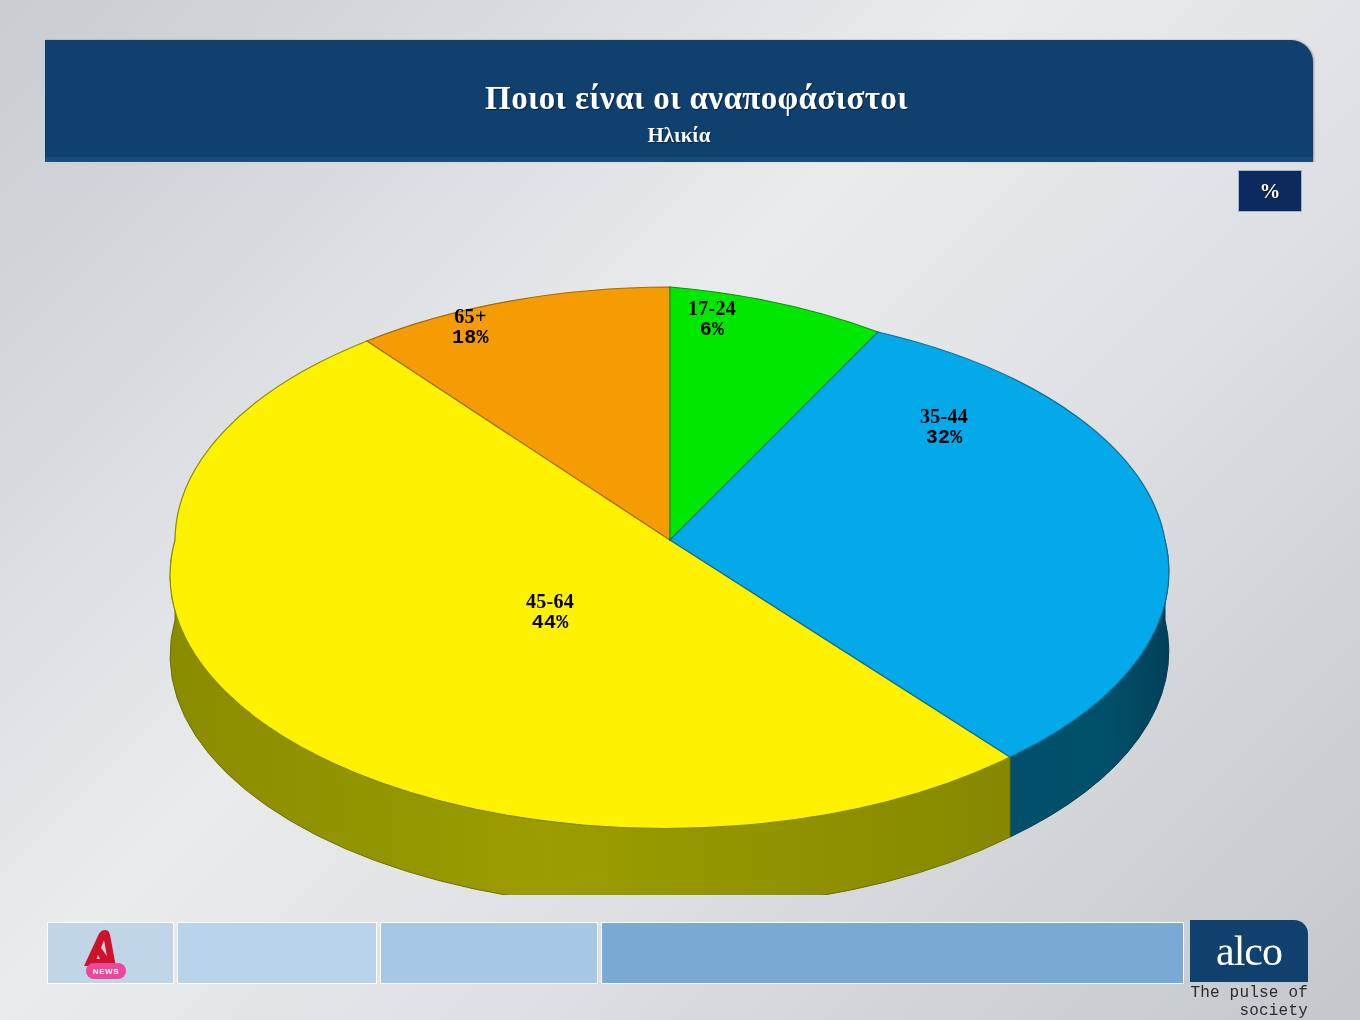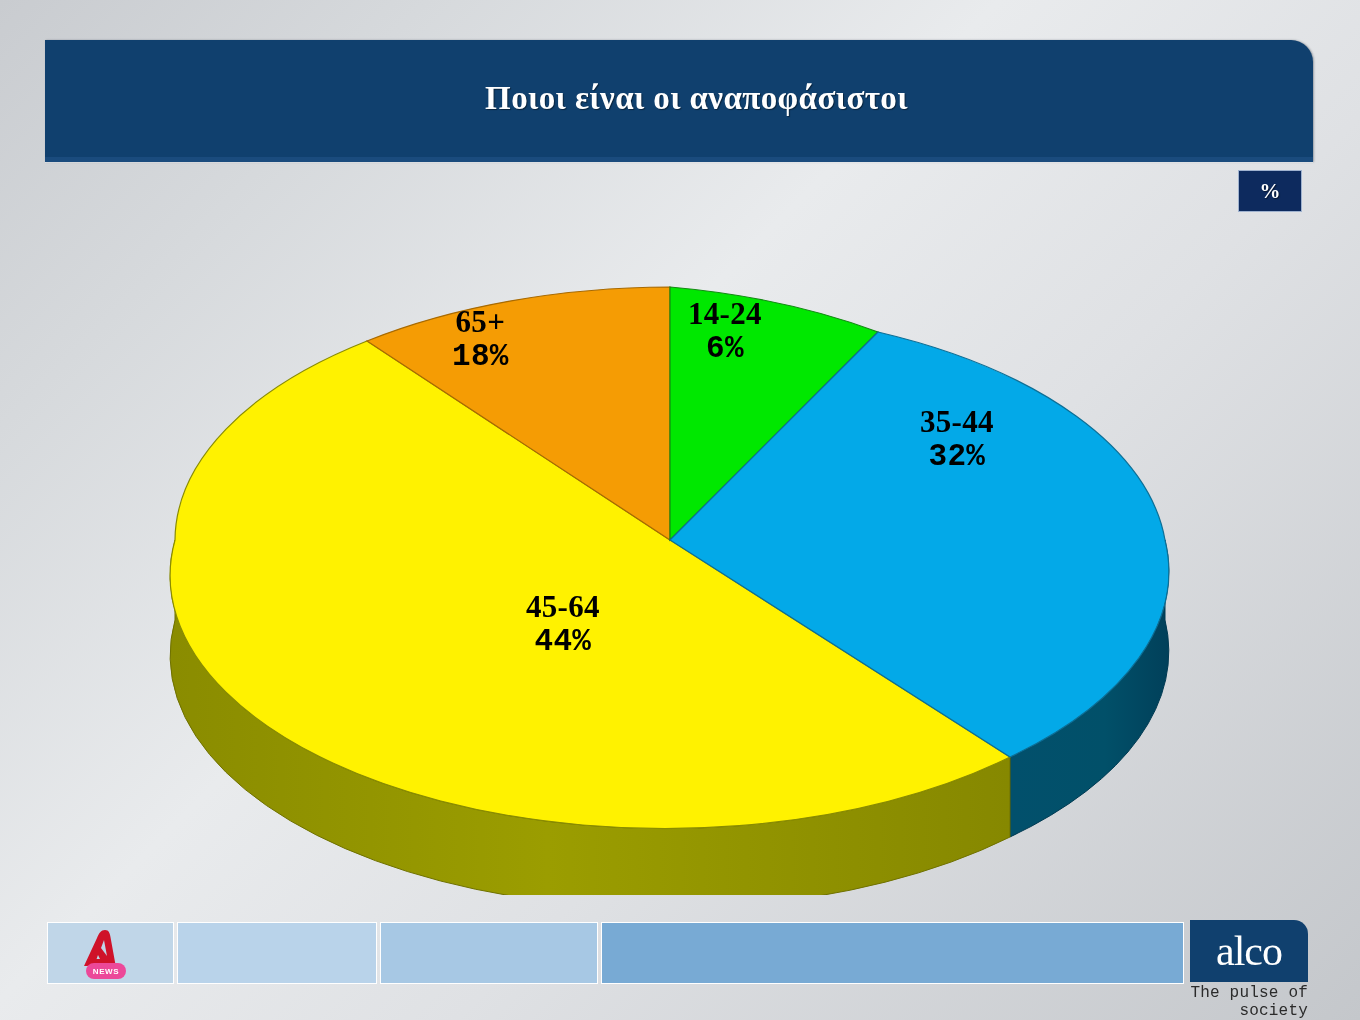--- a/index.html
+++ b/index.html
@@ -95,21 +95,21 @@
     width: 1160px;
     height: 700px;
   }
   #pie-svg {
     position: absolute;
     left: 0; top: 0;
   }
   .slice-label {
     position: absolute;
     color: #000000;
-    font-size: 31px;
+    font-size: 20px;
     font-weight: bold;
     line-height: 1.12;
     text-align: center;
     white-space: nowrap;
     letter-spacing: .3px;
   }
   .slice-label .lbl-value { display: block; font-family: Liberation Mono, monospace; }
 
   
   #footer {
@@ -192,20 +192,21 @@
     letter-spacing: .2px;
   }
 </style>
 </head>
 <body>
 
 <div id="slide">
 
   <div id="title-bar">
     <div class="title-main">Ποιοι είναι οι αναποφάσιστοι</div>
+    <div class="title-sub">Ηλικία</div>
   </div>
 
   <div id="pct-badge">%</div>
 
   <div id="chart-area">
 
     <svg id="pie-svg" width="1160" height="700" viewBox="0 0 1160 700">
       <defs>
         <linearGradient id="gradYellowSide" x1="0" y1="0" x2="1" y2="0">
           <stop offset="0%" stop-color="#8a8c00"></stop>
@@ -248,21 +249,21 @@
                Z"></path>
 
       <path fill="#03a9e8" stroke="#0d6f96" stroke-width="1.2" d="M 570,345
                L 778,137
                A 495,253 0 0 1 1065,345
                A 495,253 0 0 1 910,562
                Z"></path>
     </svg>
 
     <div class="slice-label" style="left: 588px; top: 102px;">
-      <span>14-24</span>
+      <span>17-24</span>
       <span class="lbl-value">6%</span>
     </div>
 
     <div class="slice-label" style="left: 820px; top: 210px;">
       <span>35-44</span>
       <span class="lbl-value">32%</span>
     </div>
 
     <div class="slice-label" style="left: 392px; top: 395px; margin-left: 34px;">
       <span>45-64</span>

